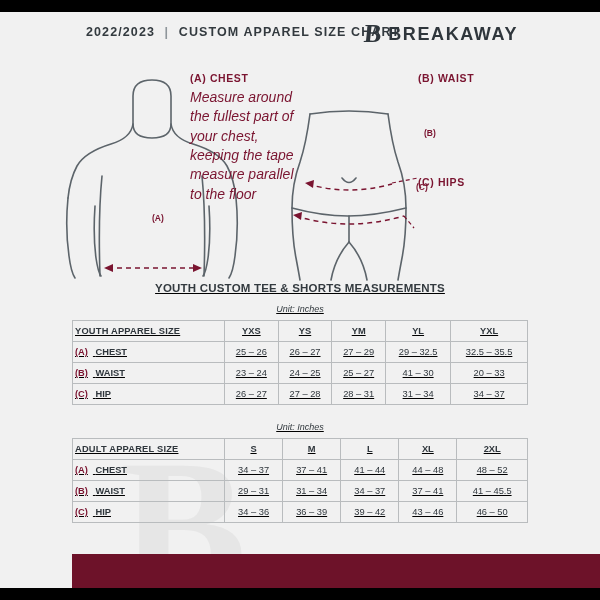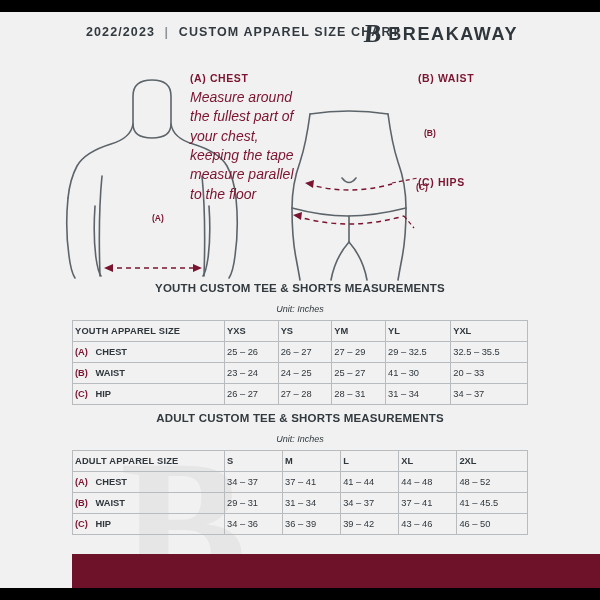--- a/index.html
+++ b/index.html
@@ -111,20 +111,21 @@
     position: absolute;
     font-size: 8.5px;
     font-weight: bold;
     color: #7a1430;
   }
   
   .section {
     position: absolute;
     left: 72px; width: 456px;
     z-index: 2;
+    text-decoration: underline;
   }
   .sect-youth { top: 270px; }
   .sect-adult { top: 400px; }
   .sect-title {
     text-align: center;
     font-size: 11.5px;
     font-weight: bold;
     color: #333a3f;
     letter-spacing: .2px;
   }
@@ -139,21 +140,21 @@
   table {
     width: 456px;
     border-collapse: collapse;
     background: transparent;
   }
   th, td {
     border: 1px solid #b9bcbe;
     height: 21px;
     font-size: 9.3px;
     color: #2f363c;
-    text-align: left;
+    text-align: center;
     padding: 0 2px;
     font-weight: normal;
   }
   th.rowhead, td.rowhead {
     text-align: left;
     width: 152px;
   }
   th.rowhead { font-weight: bold; letter-spacing: .2px; }
   th.colhead { font-weight: bold; }
   .lbl { color: #7a1430; font-weight: bold; }
@@ -297,21 +298,20 @@
             <td>27 – 28</td>
             <td>28 – 31</td>
             <td>31 – 34</td>
             <td>34 – 37</td>
           </tr>
         </tbody>
       </table>
     </div>
 
     <div class="section sect-adult">
-      <div class="sect-title">ADULT CUSTOM TEE &amp; SHORTS MEASUREMENTS</div>
       <div class="sect-unit">Unit: Inches</div>
       <table>
         <thead>
           <tr>
             <th class="rowhead">ADULT APPAREL SIZE</th>
             <th class="colhead">S</th>
             <th class="colhead">M</th>
             <th class="colhead">L</th>
             <th class="colhead">XL</th>
             <th class="colhead">2XL</th>

